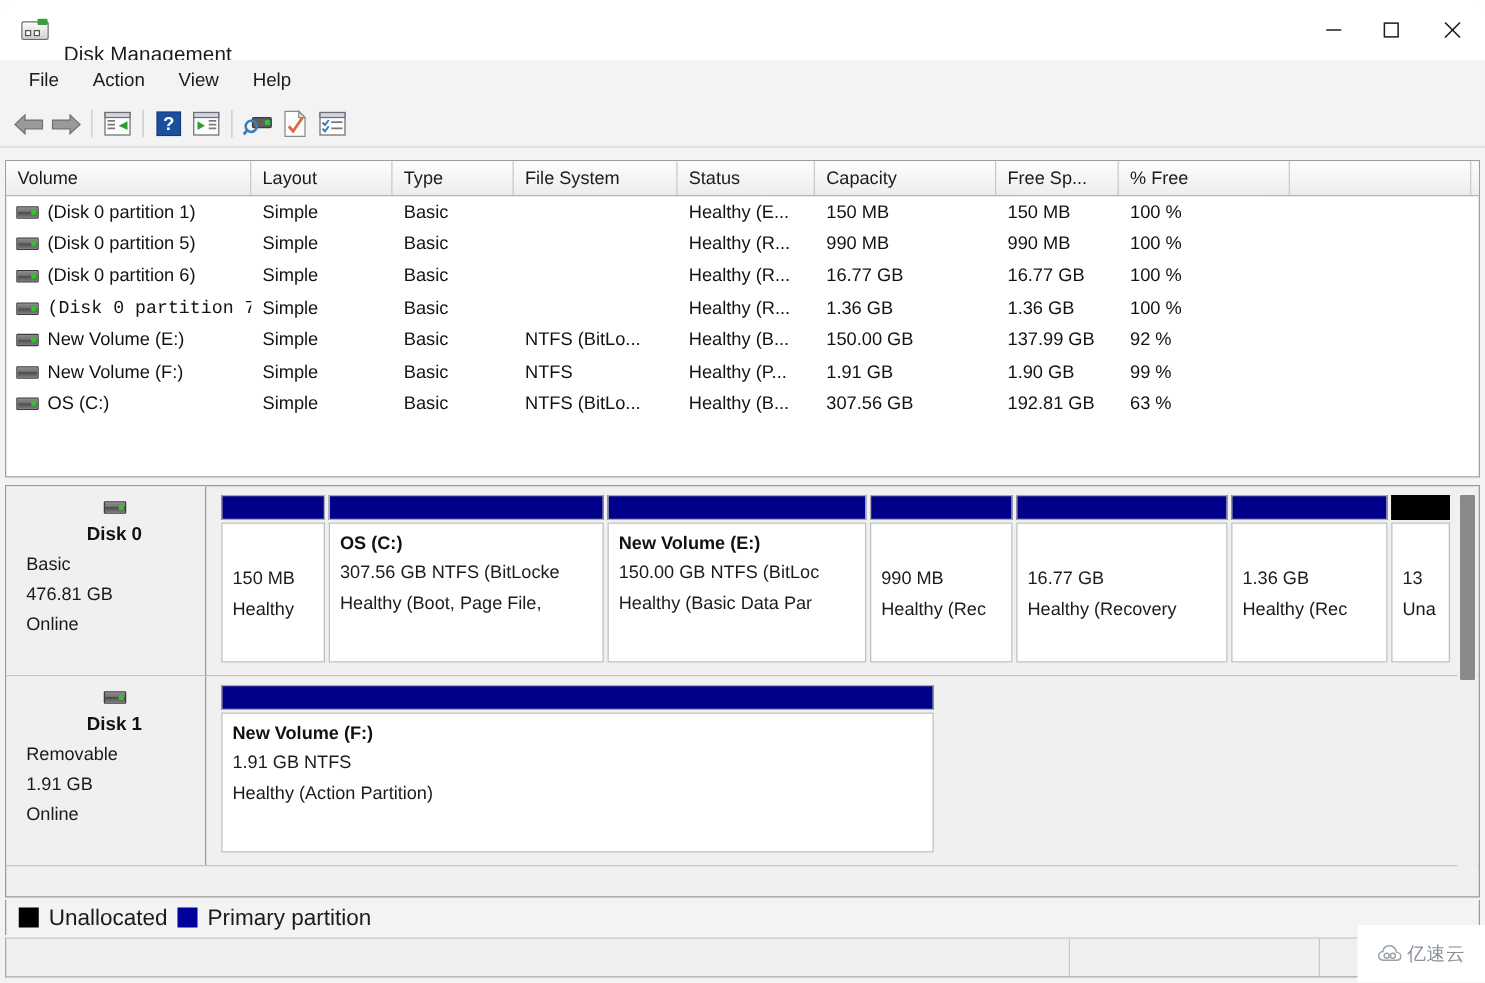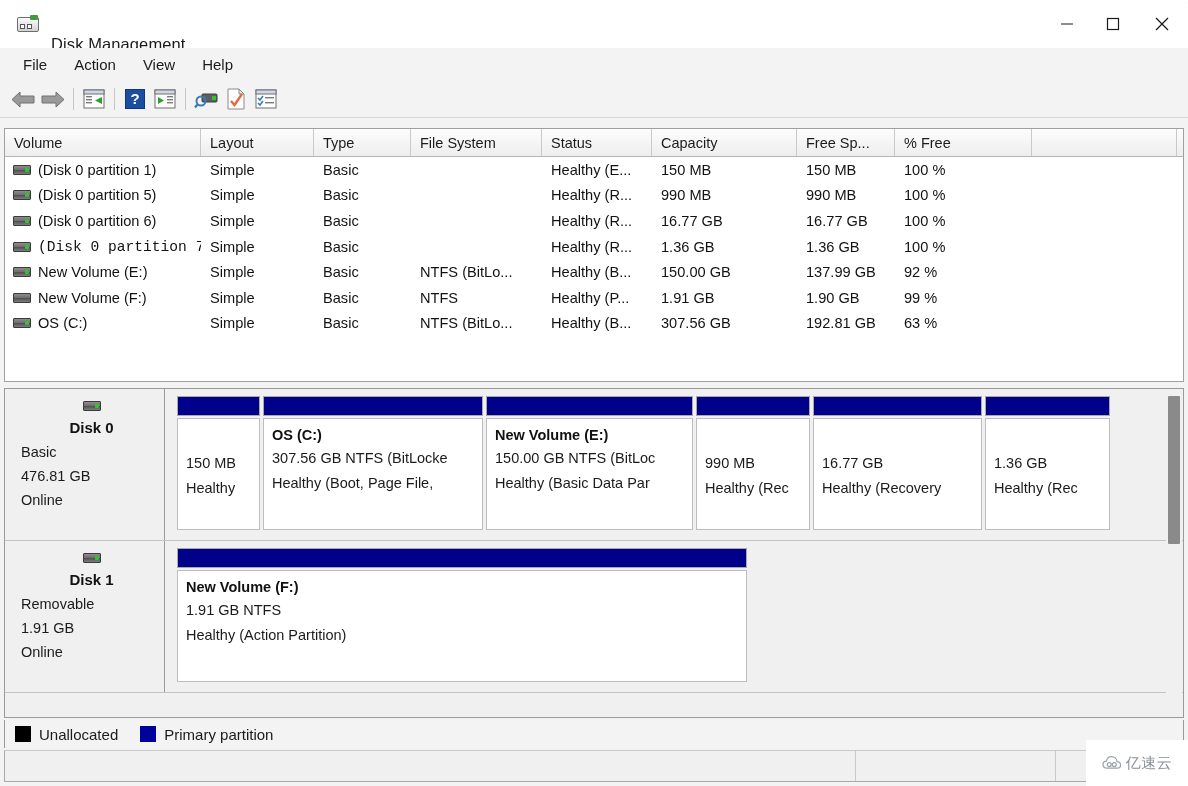--- a/index.html
+++ b/index.html
@@ -126,21 +126,21 @@
   .vthumb{position:absolute;left:2px;width:12px;background:#8a8a8a;border-radius:1px;}
   
   .legend{
     position:absolute;left:4px;top:720px;width:1180px;height:28px;
     background:#f3f3f3;border-left:1px solid #9a9a9a;border-right:1px solid #9a9a9a;
     box-sizing:border-box;display:flex;align-items:center;padding-left:10px;gap:8px;
   }
   .lg-sw{width:16px;height:16px;flex:none;}
   .lg-sw.unalloc{background:#000000;}
   .lg-sw.primary{background:#00009b;}
-  .lg-label{font-size:15px;color:#1b1b1b;margin-right:14px;}
+  .lg-label{font-size:18px;color:#1b1b1b;margin-right:0;}
   
   .statusbar{
     position:absolute;left:4px;top:750px;width:1180px;height:32px;
     background:#f0f0f0;border:1px solid #a9a9a9;border-top:1px solid #c9c9c9;
     box-sizing:border-box;display:flex;
   }
   .sb-pane{height:100%;border-right:1px solid #c9c9c9;box-sizing:border-box;}
   
   .watermark{
     position:absolute;right:0;bottom:0;width:102px;height:46px;
@@ -438,20 +438,27 @@
                 <div class="p-line">Healthy (Recovery</div>
               </div>
             </div>
             <div class="part center" style="left: 812px; width: 125px;">
               <div class="bar"></div>
               <div class="box">
                 <div class="p-line">1.36 GB</div>
                 <div class="p-line">Healthy (Rec</div>
               </div>
             </div>
+            <div class="part center" style="left: 940px; width: 47px;">
+              <div class="bar unalloc"></div>
+              <div class="box">
+                <div class="p-line">13 </div>
+                <div class="p-line">Una</div>
+              </div>
+            </div>
           </div>
         </div>
         <div class="diskrow">
           <div class="disk-info">
             <div class="disk-title">
               <span class="drv-icon">
                 <span class="d1"></span>
                 <span class="led"></span>
               </span>
               <span>Disk 1</span>

